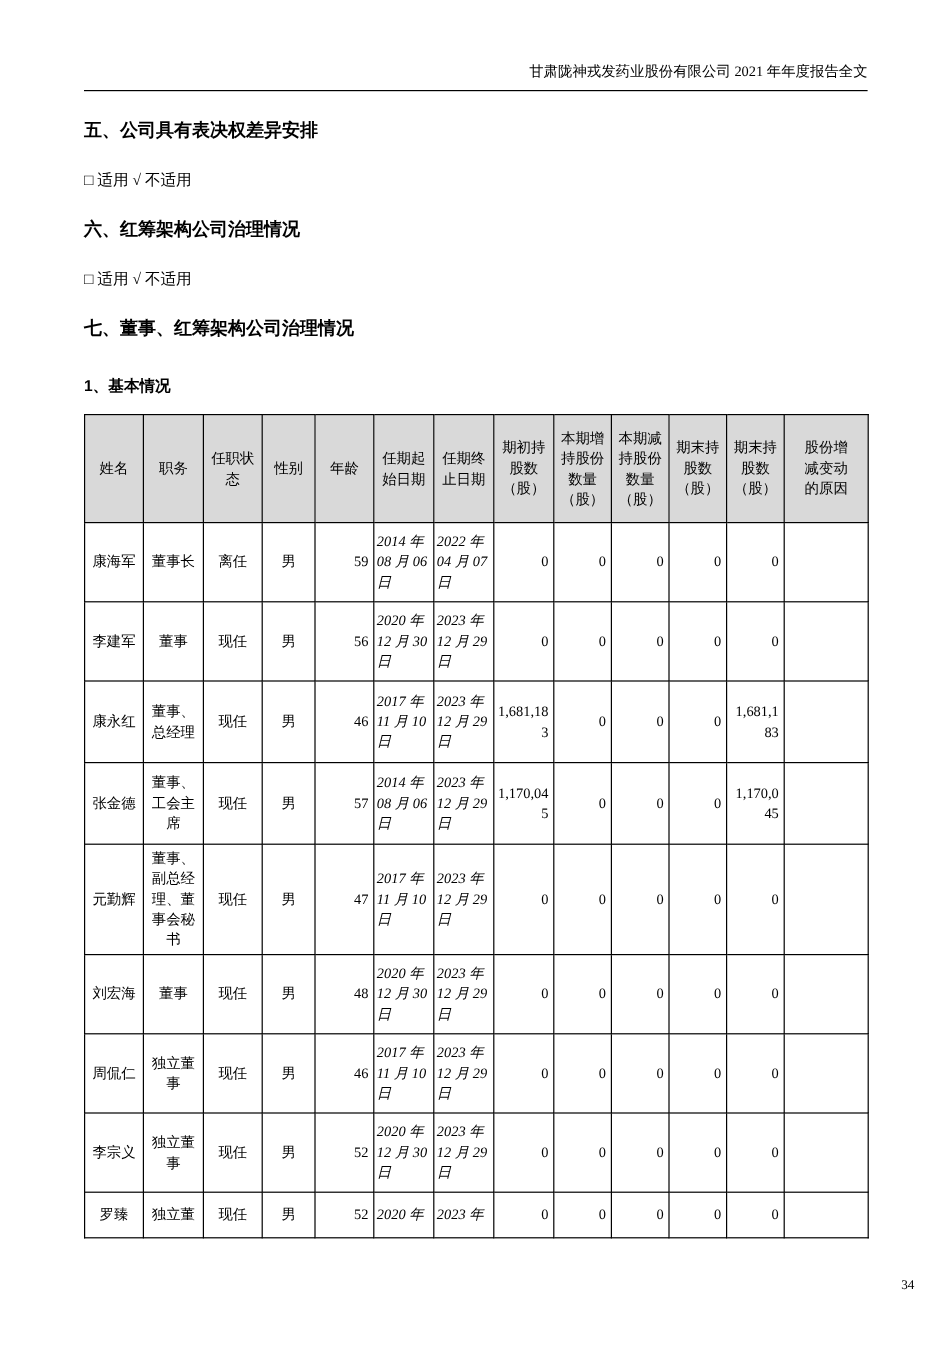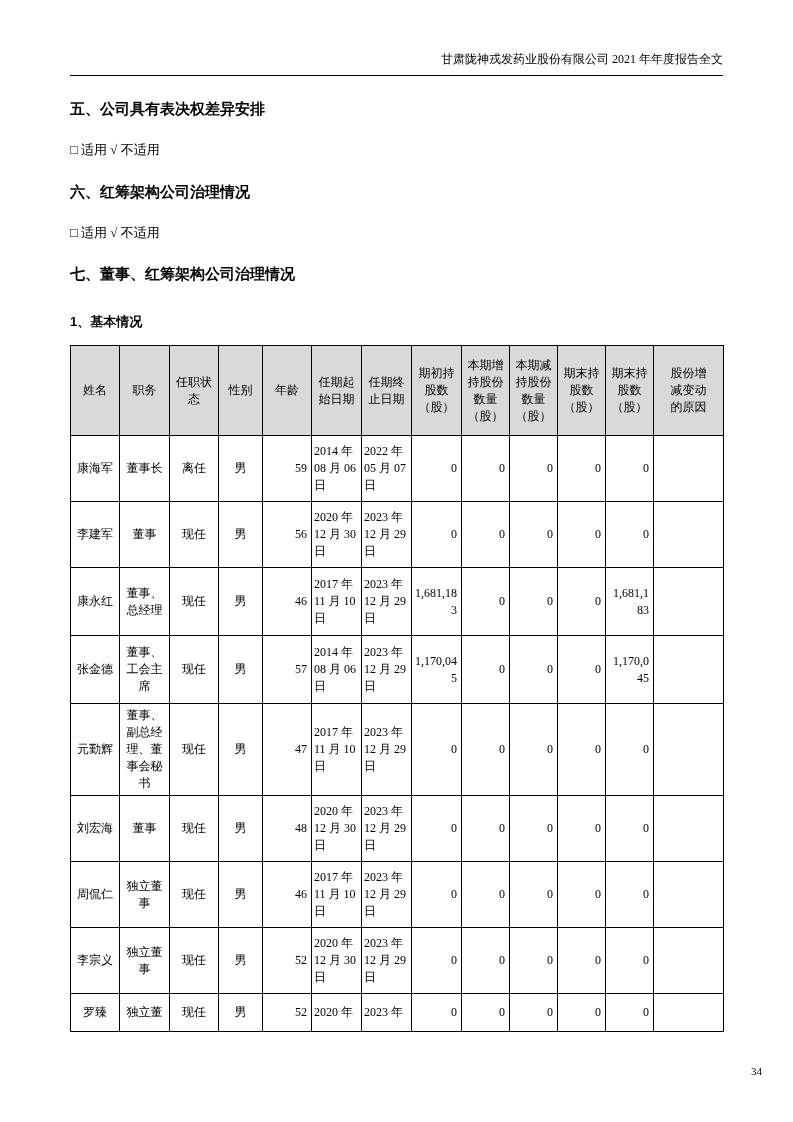--- a/index.html
+++ b/index.html
@@ -61,21 +61,21 @@
       vertical-align: middle;
       overflow: hidden;
     }
     .directors th {
       background: var(--th-bg, #d9d9d9);
       font-weight: normal;
       text-align: center;
     }
     .directors th.th-reason { padding: 15px 12px; }
     td.c-text { text-align: center; }
-    td.c-date { text-align: left; }
+    td.c-date { text-align: left; font-style: italic; }
     td.c-num  { text-align: right; padding-right: 4px; word-break: break-all; }
     .page-number {
       position: absolute;
       top: 1064px;
       right: 31px;
       font-size: 11px;
       line-height: 14px;
     }
   </style>
 </head>
@@ -131,21 +131,21 @@
           </tr>
       </thead>
       <tbody>
           <tr style="height: 66px;">
             <td class="c-text">康海军</td>
             <td class="c-text">董事长</td>
             <td class="c-text">离任</td>
             <td class="c-text">男</td>
             <td class="c-num">59</td>
             <td class="c-date">2014 年 08 月 06 日</td>
-            <td class="c-date">2022 年 05 月 07 日</td>
+            <td class="c-date">2022 年 04 月 07 日</td>
             <td class="c-num">0</td>
             <td class="c-num">0</td>
             <td class="c-num">0</td>
             <td class="c-num">0</td>
             <td class="c-num">0</td>
             <td class="c-text"></td>
           </tr>
           <tr style="height: 66px;">
             <td class="c-text">李建军</td>
             <td class="c-text">董事</td>

